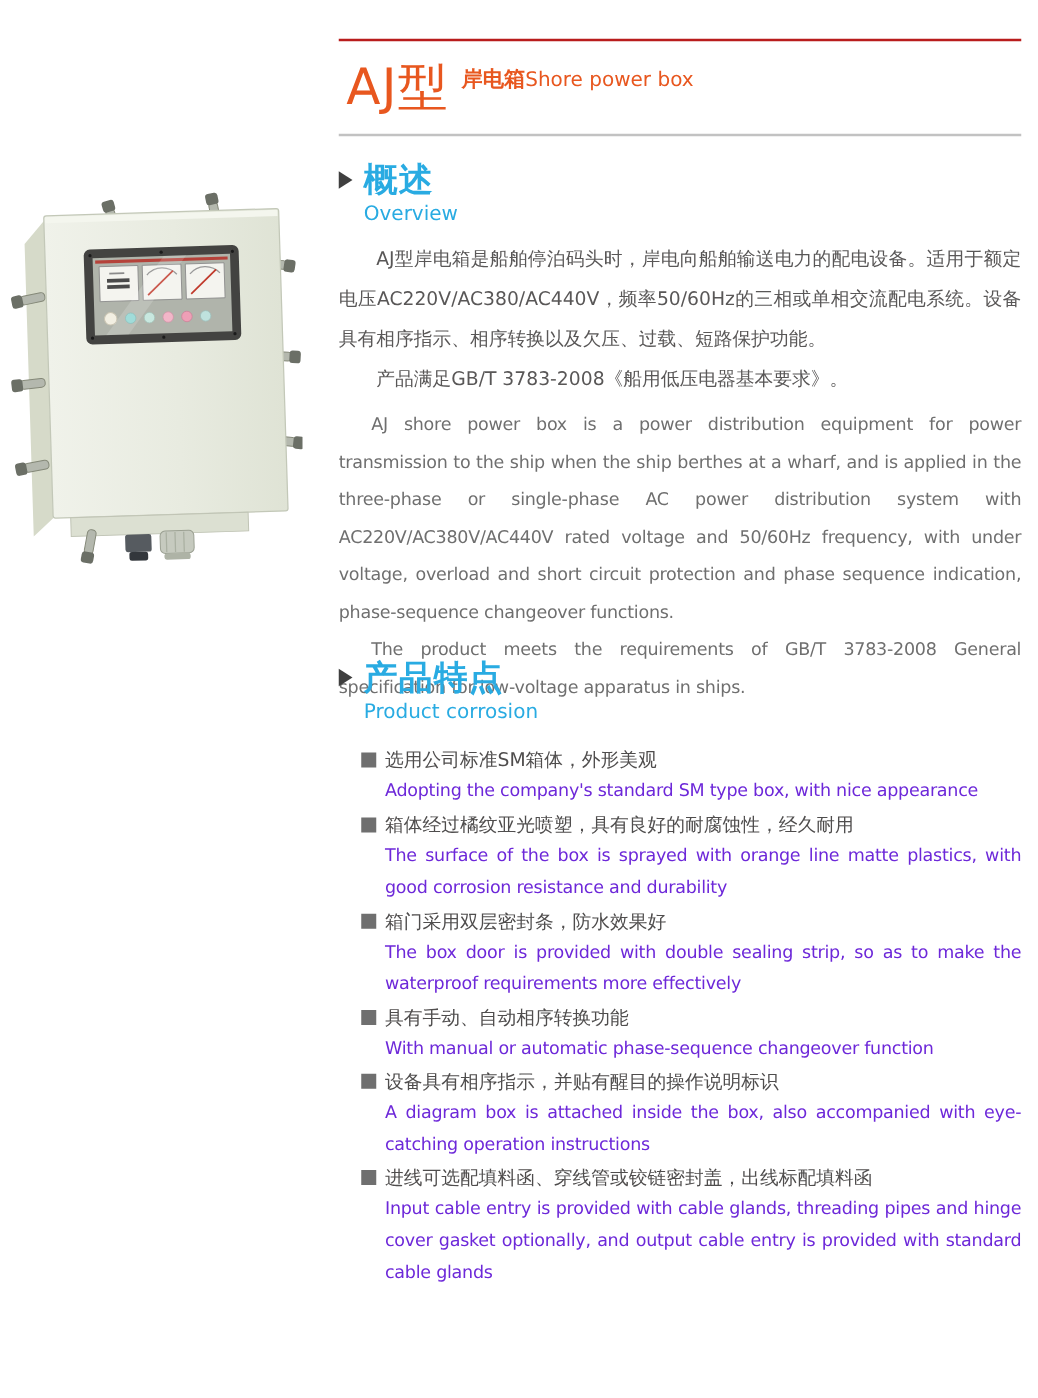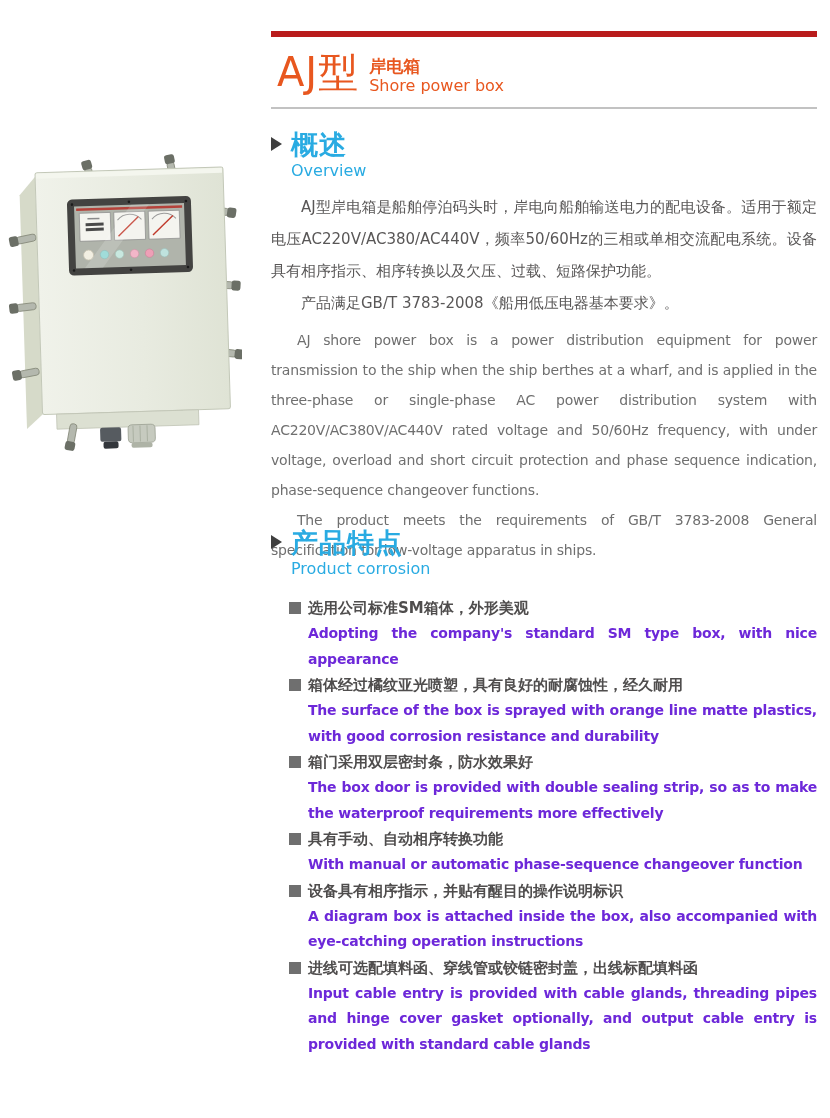--- a/index.html
+++ b/index.html
@@ -6,26 +6,26 @@
   html,body { background:#ffffff; }
   body { font-family:"DejaVu Sans","Liberation Sans",sans-serif; }
   .page {
     position:relative; width:830px; height:1118px;
     background:#ffffff; overflow:hidden;
   }
 
   
   .header {
     position:absolute; left:271px; top:31px; width:546px; height:78px;
-    border-top:6px solid #b91c1c; border-bottom:2px solid #c2c2c2;
-    display:flex; align-items:center; padding-left:6px;
+    border-top:2px solid #b91c1c; border-bottom:2px solid #c2c2c2;
+    display:flex; align-items:center; padding-left:6px;text-align:center;
   }
   .title { display:flex; align-items:flex-start; gap:10px; }
   .model { font-size:40px; line-height:1.1; color:#e8571f; letter-spacing:1px; }
-  .sub { display:flex; flex-direction:column; margin-top:6px; }
+  .sub { display:flex; flex-direction:row; margin-top:6px; }
   .sub-cn { font-size:17px; font-weight:bold; color:#e8571f; line-height:20px; }
   .sub-en { font-size:16px; color:#e8571f; line-height:19px; }
 
   
   .sec-head { display:flex; align-items:flex-start; gap:9px; }
   .tri {
     width:0; height:0; margin-top:7px;
     border-left:11px solid #3f3f3f;
     border-top:7px solid transparent;
     border-bottom:7px solid transparent;
@@ -41,21 +41,21 @@
   }
   .p-cn.first { margin-top:10px; }
   .p-en {
     font-size:14px; line-height:30px; color:#6f6f6f;
     text-align:justify; text-indent:26px; letter-spacing:-0.2px;
   }
   .p-en.first { margin-top:6px; }
 
   
   .features { position:absolute; left:271px; top:528px; width:546px; }
-  .feature-list { list-style:none; margin-top:16px; padding-left:18px;font-weight:bold; }
+  .feature-list { list-style:none; margin-top:16px; padding-left:18px; }
   .f-cn { font-size:15px; line-height:26px; color:#4f4d4d; }
   .sq {
     display:inline-block; width:12px; height:12px; background:#6f6f6f;
     margin-right:7px; vertical-align:-1px;
   }
   .f-en {
     font-size:14px; line-height:25.5px; color:#6d28d9;
     text-align:justify; padding-left:19px; letter-spacing:-0.2px;
   }
 

